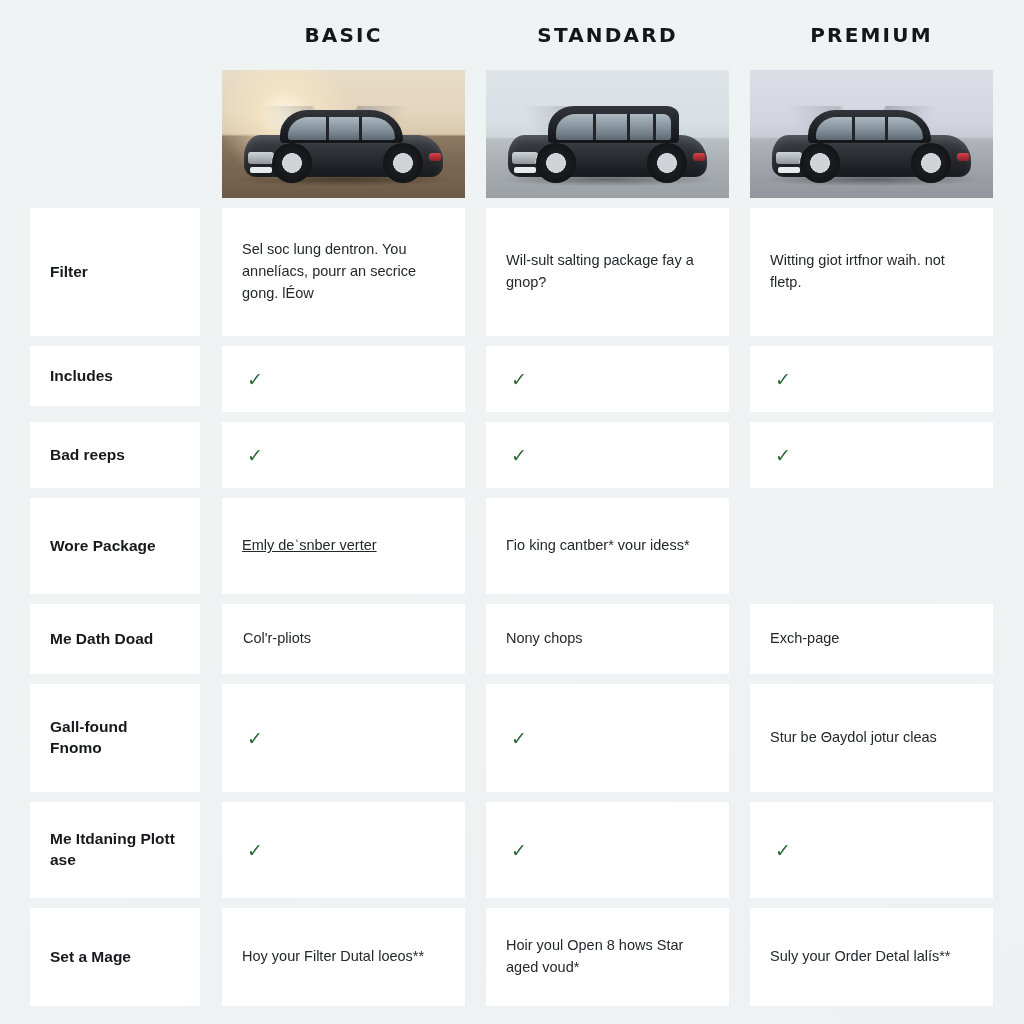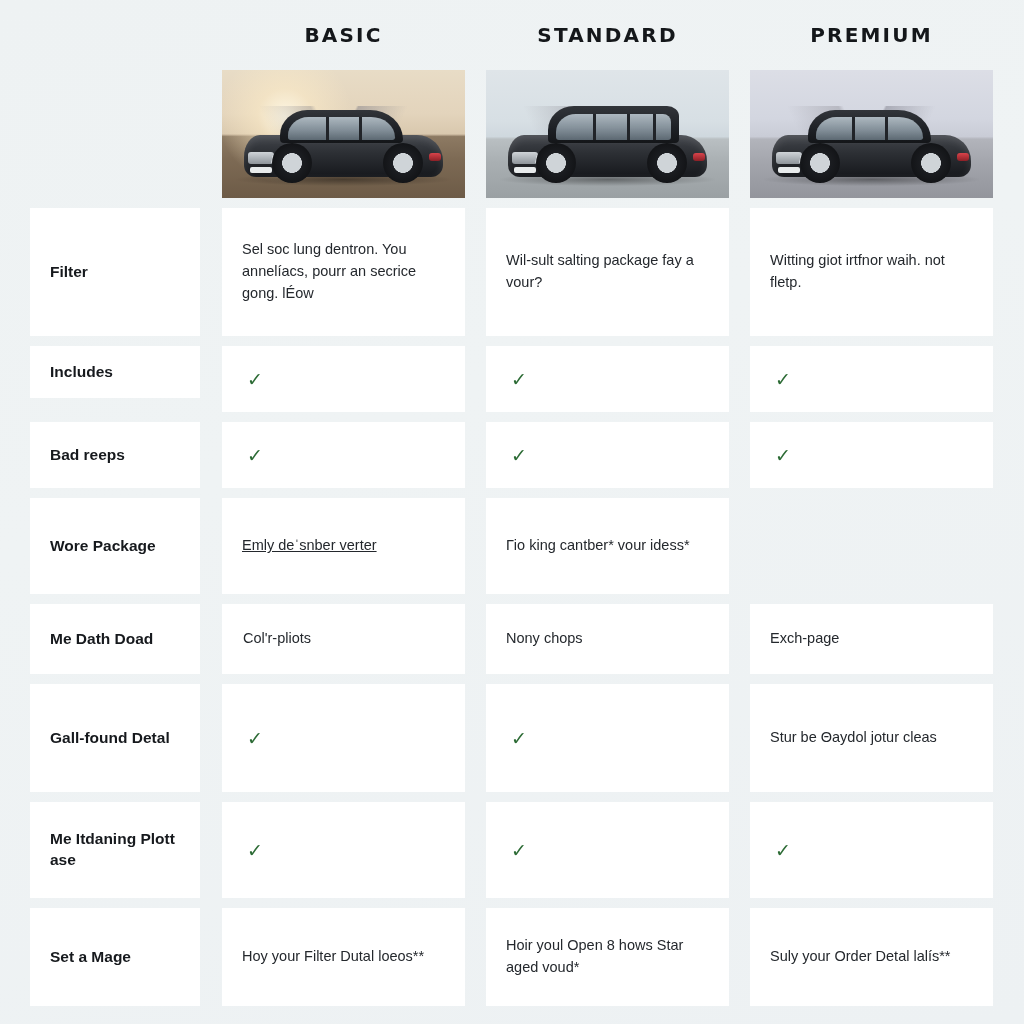--- a/index.html
+++ b/index.html
@@ -327,28 +327,28 @@
     </div>
   </div>
 
   <div class="rows" id="rows-container">
       <div class="row">
         <div class="cell cell-label" style="height: 128px;">Filter</div>
         <div class="cell cell-plan" style="height: 128px;">
           <span class="cell-text">Sel soc lung dentron. You annelíacs, pourr an secrice gong. lÉow</span>
         </div>
         <div class="cell cell-plan" style="height: 128px;">
-          <span class="cell-text">Wil-sult salting package fay a vour?</span>
+          <span class="cell-text">Wil-sult salting package fay a gnop?</span>
         </div>
         <div class="cell cell-plan" style="height: 128px;">
           <span class="cell-text">Witting giot irtfnor waih. not fletp.</span>
         </div>
       </div>
       <div class="row">
-        <div class="cell cell-label" style="height: 52px;">Includes</div>
+        <div class="cell cell-label" style="height: 60px;">Includes</div>
         <div class="cell cell-plan check" style="height: 66px;">
           <span class="check-mark">✓</span>
         </div>
         <div class="cell cell-plan check" style="height: 66px;">
           <span class="check-mark">✓</span>
         </div>
         <div class="cell cell-plan check" style="height: 66px;">
           <span class="check-mark">✓</span>
         </div>
       </div>
@@ -379,21 +379,21 @@
           <span class="cell-text">Col'r-pliots</span>
         </div>
         <div class="cell cell-plan" style="height: 70px;">
           <span class="cell-text">Nony chops</span>
         </div>
         <div class="cell cell-plan" style="height: 70px;">
           <span class="cell-text">Exch-page</span>
         </div>
       </div>
       <div class="row">
-        <div class="cell cell-label" style="height: 108px;">Gall-found Detal</div>
+        <div class="cell cell-label" style="height: 108px;">Gall-found Fnomo</div>
         <div class="cell cell-plan check" style="height: 108px;">
           <span class="check-mark">✓</span>
         </div>
         <div class="cell cell-plan check" style="height: 108px;">
           <span class="check-mark">✓</span>
         </div>
         <div class="cell cell-plan" style="height: 108px;">
           <span class="cell-text">Stur be Θaydol jotur cleas</span>
         </div>
       </div>

